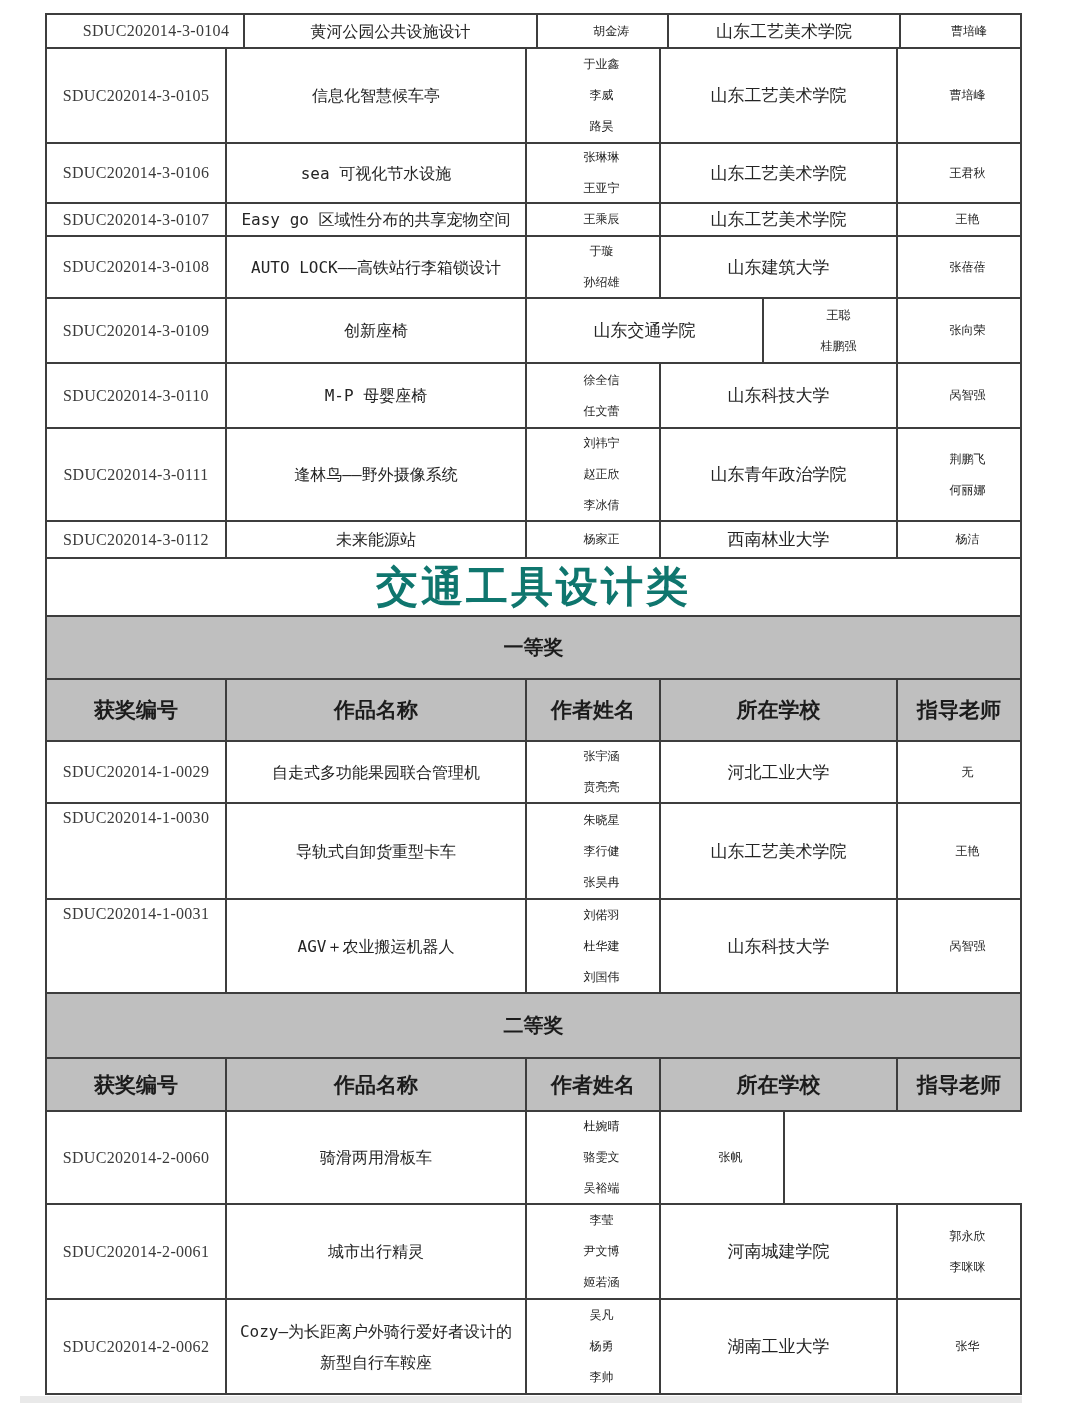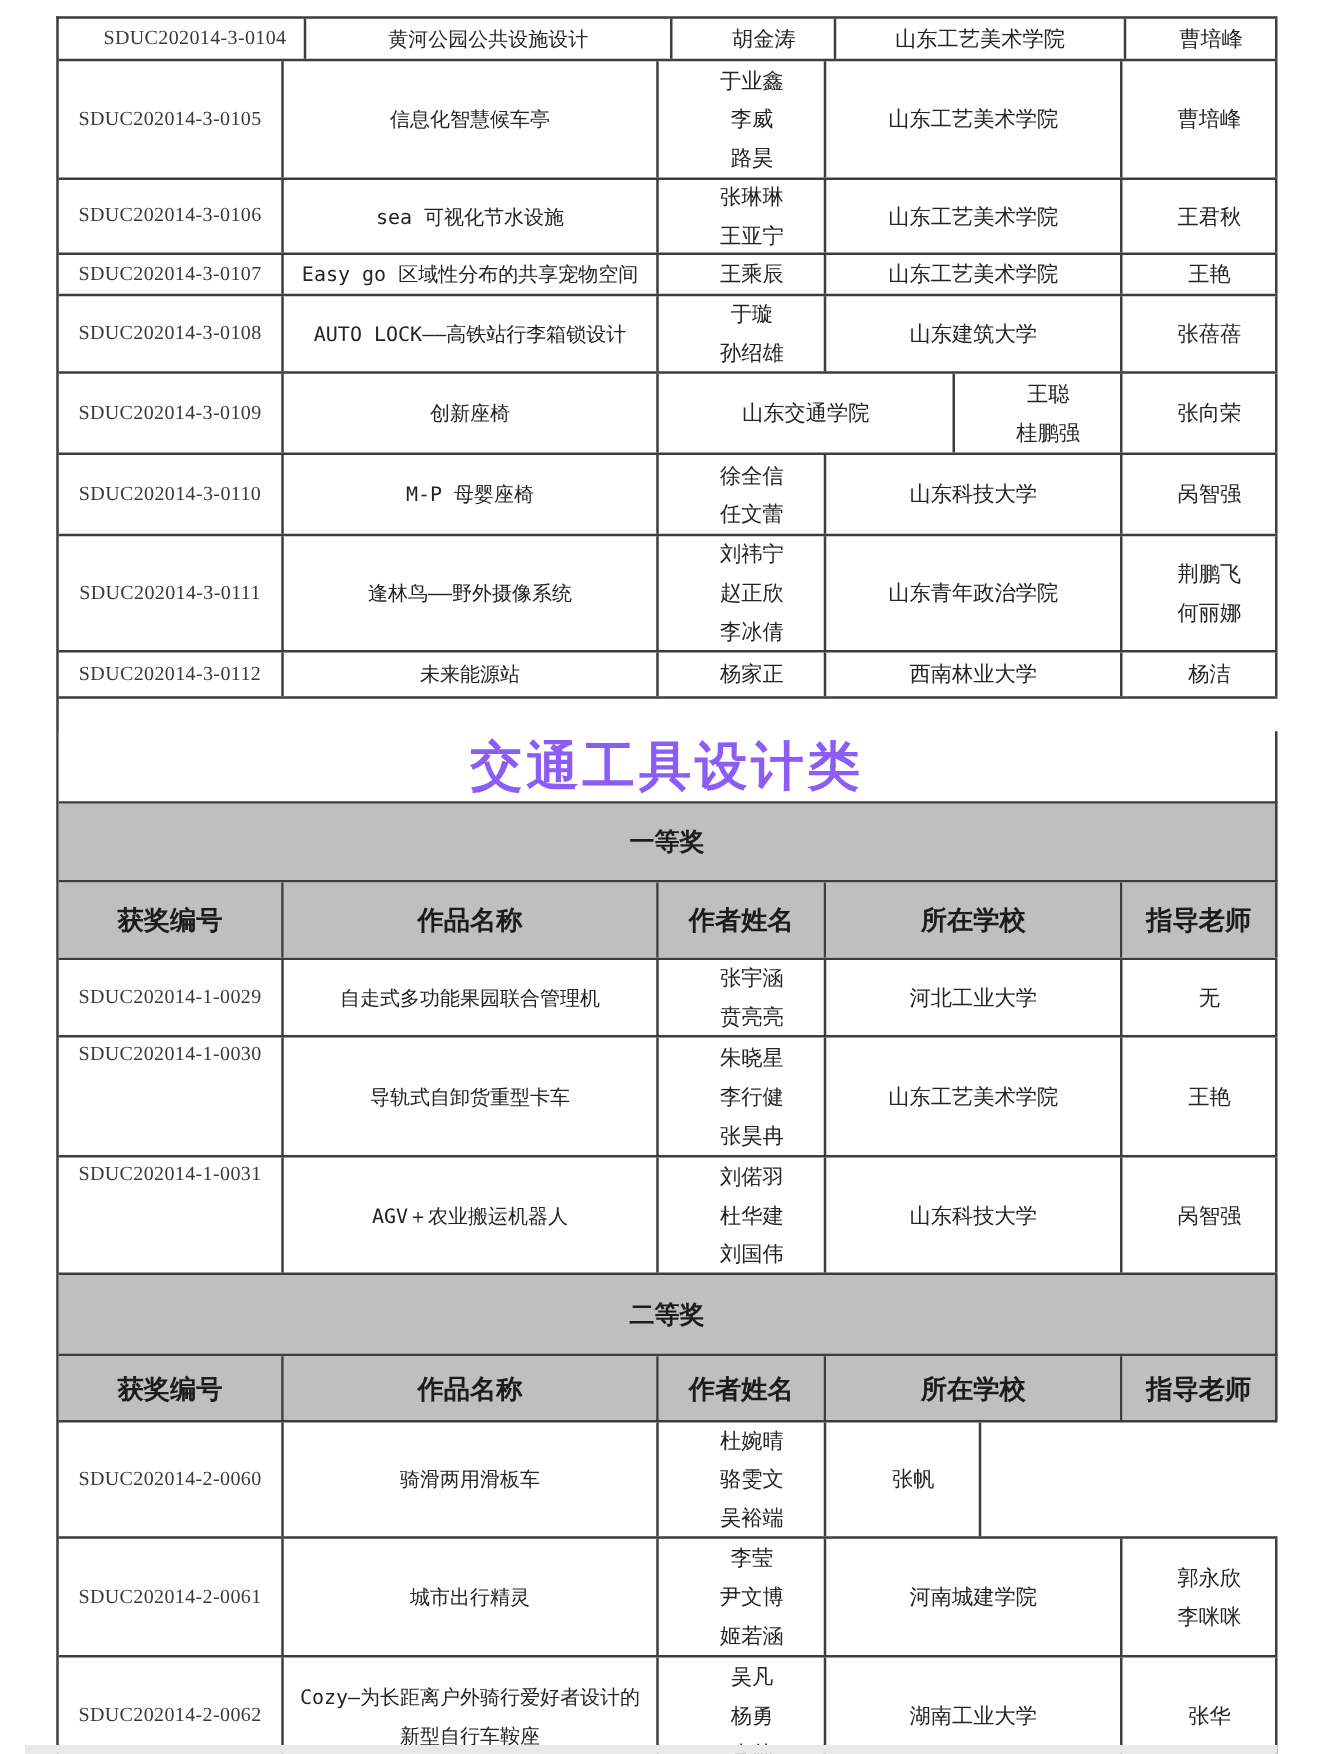--- a/index.html
+++ b/index.html
@@ -48,33 +48,32 @@
     color: #3a3a3a;
   }
   .id-top { justify-content: flex-start; padding-top: 5px; }
   .work-cell {
     font-family: "DejaVu Sans Mono", "Liberation Sans", sans-serif;
     font-size: 16px;
     white-space: nowrap;
     line-height: 31px;
   }
   .work-wrap { white-space: normal; padding: 0 6px; }
-  .name-line { line-height: 31px; font-size: 17px; margin-left: 17px; }
+  .name-line { line-height: 31px; font-size: 12px; margin-left: 17px; }
   .school-cell, .teacher-cell, .authors-cell { font-size: 17px; }
   .title-row {
     box-sizing: border-box;
     border-bottom: 2px solid var(--border-c, #3d3d3d);
     border-right: 2px solid var(--border-c, #3d3d3d);
     display: flex; align-items: center; justify-content: center;
     background: #ffffff;
     font-size: 42px;
     font-weight: 900;
     letter-spacing: 3px;
-    color: #8b5cf6;
-    margin-top: 26px;
+    color: #0f766e;
   }
   .band-row {
     box-sizing: border-box;
     border-bottom: 2px solid var(--border-c, #3d3d3d);
     border-right: 2px solid var(--border-c, #3d3d3d);
     display: flex; align-items: center; justify-content: center;
     background: var(--band-bg, #bfbfbf);
     font-size: 20px;
     font-weight: 700;
     color: #1c1c1c;

